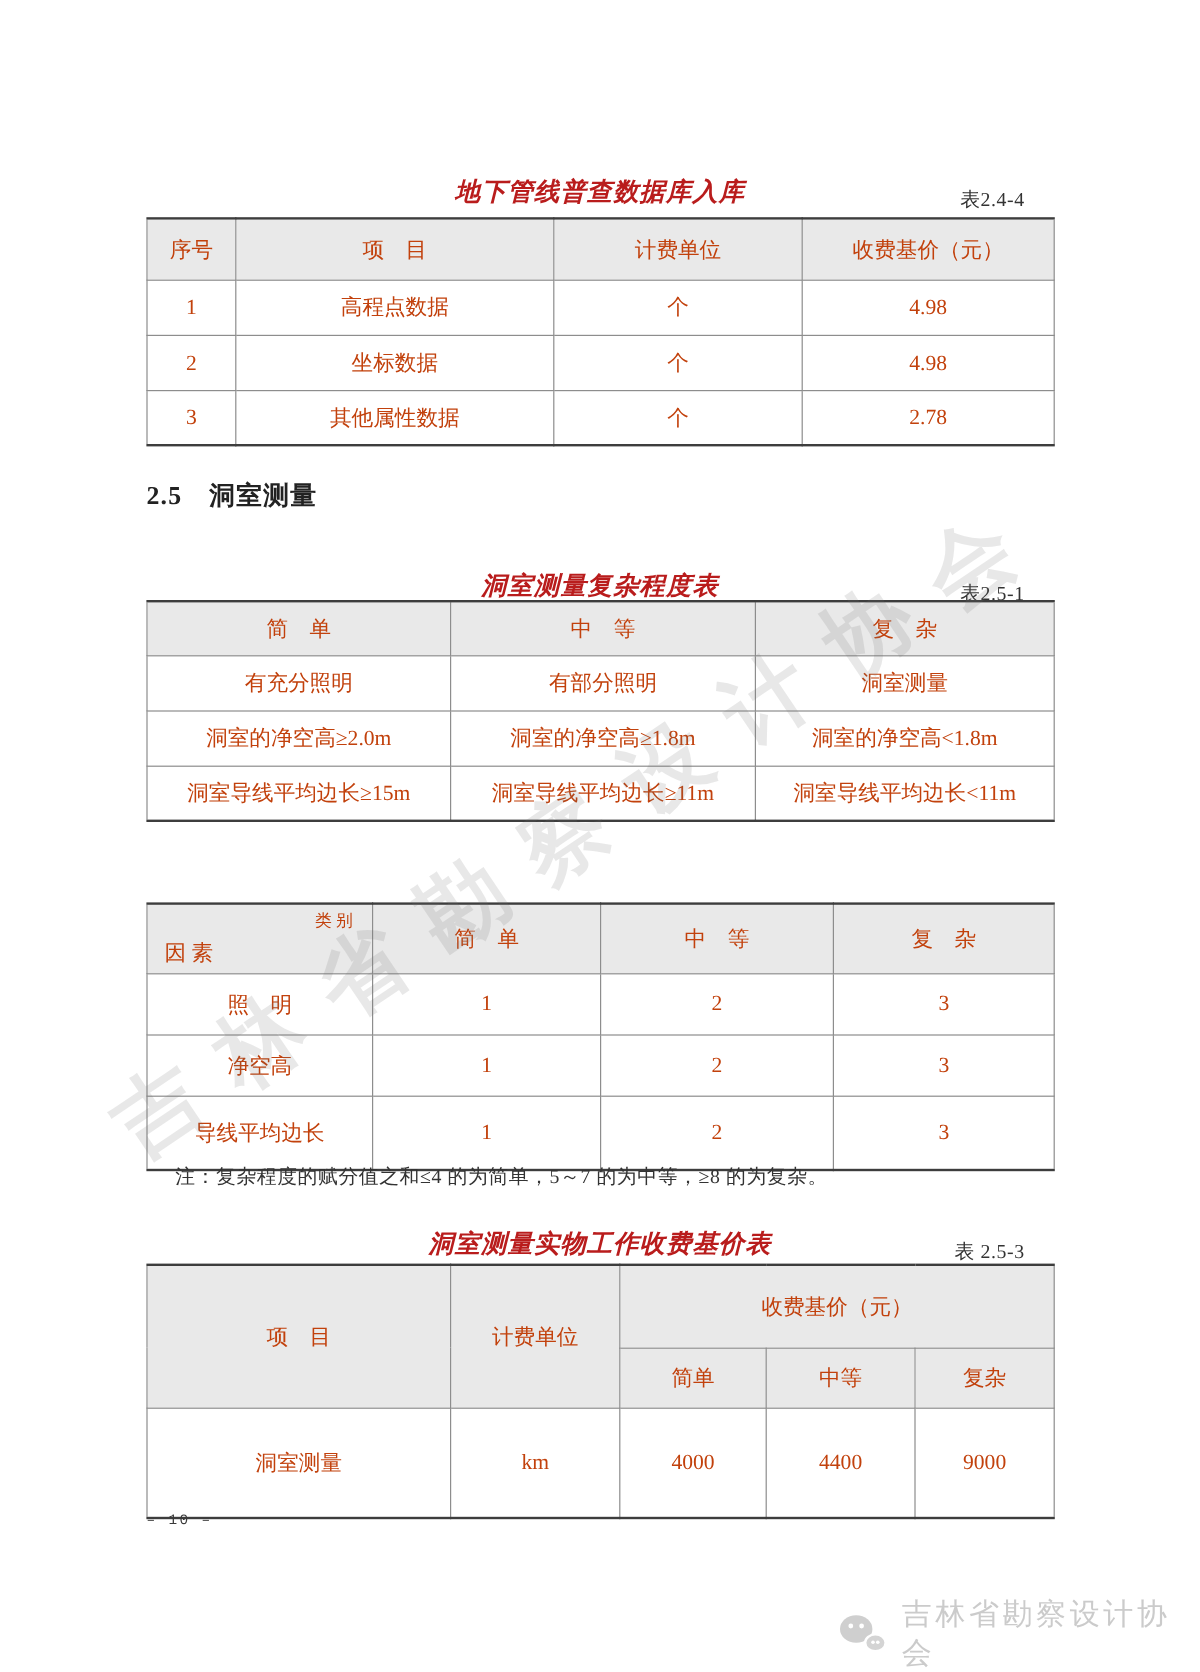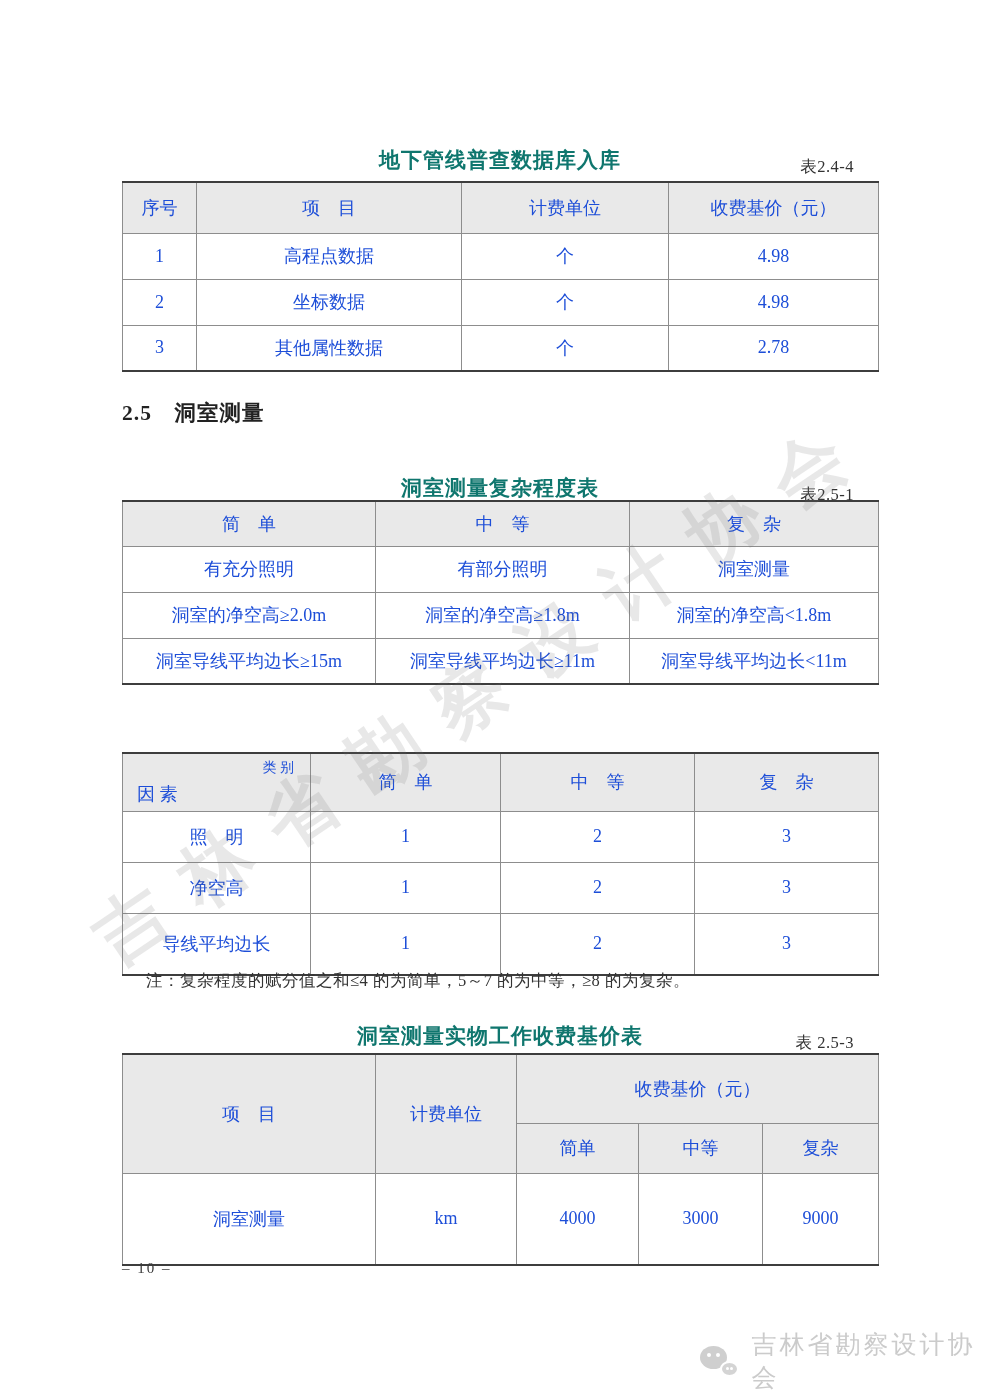--- a/index.html
+++ b/index.html
@@ -17,21 +17,22 @@
 
   
   .caption { height: 30px; }
   .caption .title {
     display: block;
     text-align: center;
     font-family: "Liberation Sans", sans-serif;
     font-weight: 700;
     font-size: 21px;
     letter-spacing: 1px;
-    color: #0f766e;
+    color: #b91c1c;
+    font-style: italic;
   }
   .caption .tag {
     position: absolute;
     right: 24px;
     bottom: -2px;
     font-family: "Liberation Serif", serif;
     font-size: 16.5px;
     font-weight: 400;
     color: #333333;
     letter-spacing: 0.5px;
@@ -46,21 +47,21 @@
     border-bottom: 2.5px solid #3d3d3d;
     border-left: 1px solid #8d8d8d;
     border-right: 1px solid #8d8d8d;
   }
   table.tbl th, table.tbl td {
     border: 1px solid #8d8d8d;
     text-align: center;
     vertical-align: middle;
     font-size: 18px;
     font-weight: 400;
-    color: #1d4ed8;
+    color: #c2410c;
     padding: 0 4px;
     overflow: hidden;
   }
   table.tbl .hdr th, table.tbl .hdr td { background: #e9e9e9; }
 
   
   td.corner {
     position: relative;
     background:
       linear-gradient(to bottom right,
@@ -74,21 +75,21 @@
   td.corner .corner-bottom { position: absolute; bottom: 5px; left: 14px; font-size: 18px; }
 
   .section-heading {
     font-family: "Liberation Serif", serif;
     font-weight: 700;
     font-size: 21.5px;
     color: #222222;
     letter-spacing: 1px;
   }
   .note-line { font-size: 16.5px; color: #333333; letter-spacing: 0.5px; }
-  .page-number { font-size: 15px; color: #3a3a3a; letter-spacing: 2px; }
+  .page-number { font-size: 12px; color: #3a3a3a; letter-spacing: 2px; font-family: Liberation Mono, monospace; }
 
   
   .watermark-diagonal {
     position: absolute;
     left: 102px;
     top: 898px;
     transform: rotate(-34deg);
     transform-origin: 0 50%;
     font-family: "Liberation Serif", serif;
     font-weight: 700;
@@ -285,21 +286,21 @@
       </tr>
       <tr class="hdr" style="height:50px">
         <th>简单</th>
         <th>中等</th>
         <th>复杂</th>
       </tr>
       <tr style="height:92px">
         <td>洞室测量</td>
         <td>km</td>
         <td>4000</td>
-        <td>3000</td>
+        <td>4400</td>
         <td>9000</td>
       </tr>
     </tbody>
   </table>
 
   <div class="content-block page-number" style="top:1260px;">– 10 –</div>
 
   <div class="watermark-diagonal">吉林省勘察设计协会</div>
 
   <div class="footer-brand">

